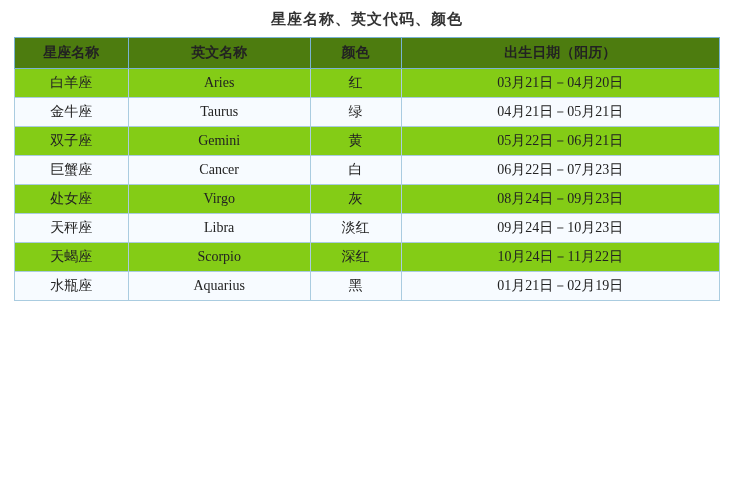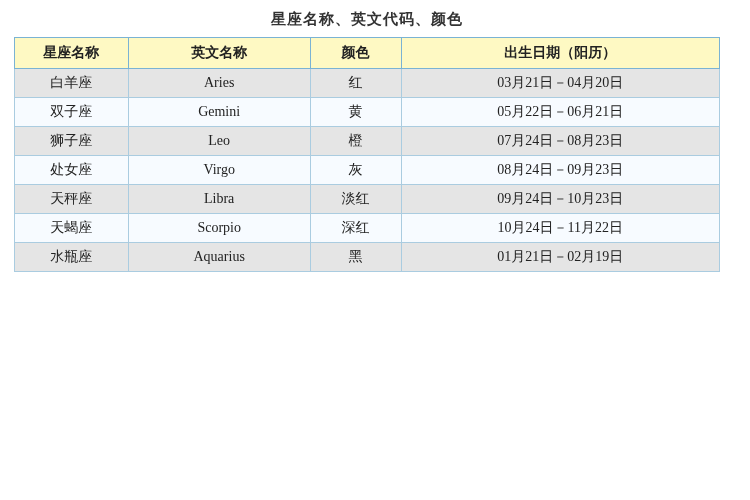--- a/index.html
+++ b/index.html
@@ -29,31 +29,31 @@
       margin-bottom: 8px;
       font-weight: bold;
       letter-spacing: 1px;
     }
     table {
       width: 100%;
       border-collapse: collapse;
       font-size: 14px;
     }
     thead tr {
-      background-color: #fef9c3;
+      background-color: #4d7c0f;
     }
     thead th {
       border: 1px solid #7ab3d4;
       padding: 6px 10px;
       text-align: center;
       font-weight: bold;
       color: #222;
     }
     tbody tr {
-      background-color: #e5e5e5;
+      background-color: #84cc16;
     }
     tbody tr:nth-child(even) {
       background-color: #f7fbff;
     }
     tbody td {
       border: 1px solid #aacce0;
       padding: 5px 10px;
       text-align: center;
       color: #222;
     }
@@ -77,30 +77,36 @@
       </tr>
     </thead>
     <tbody id="table-body">
     <tr>
           <td>白羊座</td>
           <td>Aries</td>
           <td>红</td>
           <td>03月21日－04月20日</td>
         </tr>
         <tr>
+          <td>金牛座</td>
+          <td>Taurus</td>
+          <td>绿</td>
+          <td>04月21日－05月21日</td>
+        </tr>
+        <tr>
           <td>双子座</td>
           <td>Gemini</td>
           <td>黄</td>
           <td>05月22日－06月21日</td>
         </tr>
         <tr>
-          <td>狮子座</td>
-          <td>Leo</td>
-          <td>橙</td>
-          <td>07月24日－08月23日</td>
+          <td>巨蟹座</td>
+          <td>Cancer</td>
+          <td>白</td>
+          <td>06月22日－07月23日</td>
         </tr>
         <tr>
           <td>处女座</td>
           <td>Virgo</td>
           <td>灰</td>
           <td>08月24日－09月23日</td>
         </tr>
         <tr>
           <td>天秤座</td>
           <td>Libra</td>

